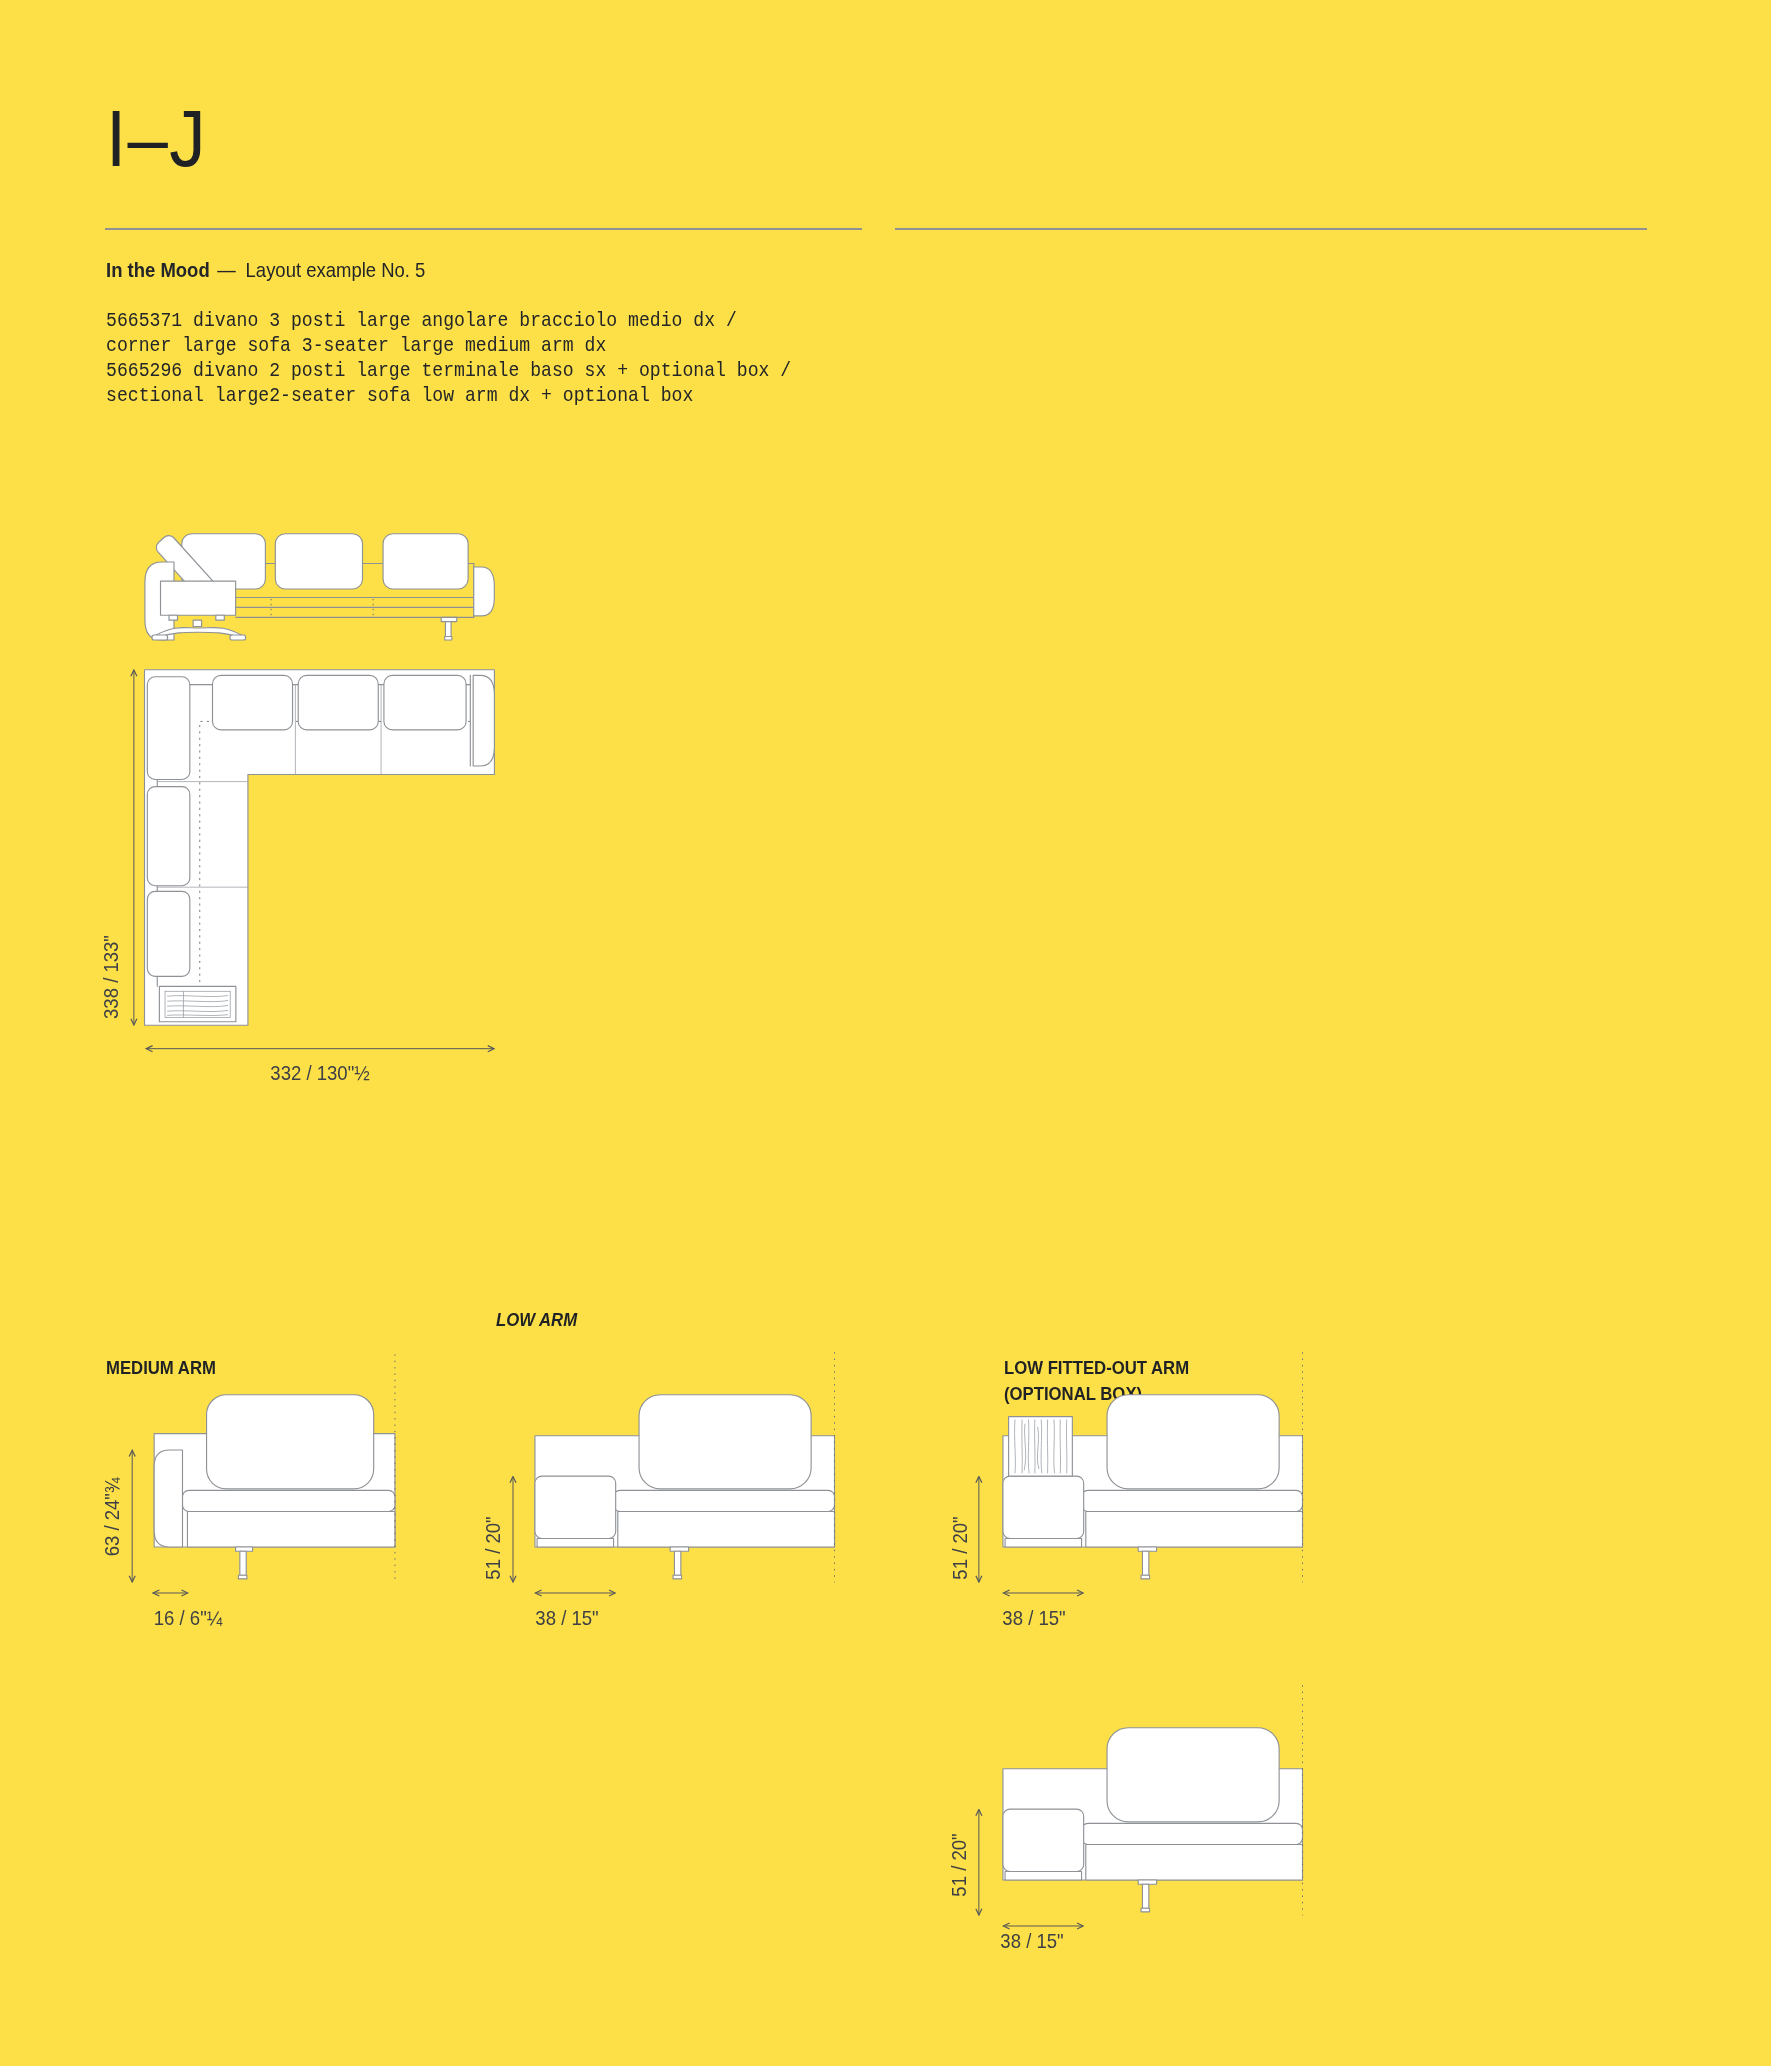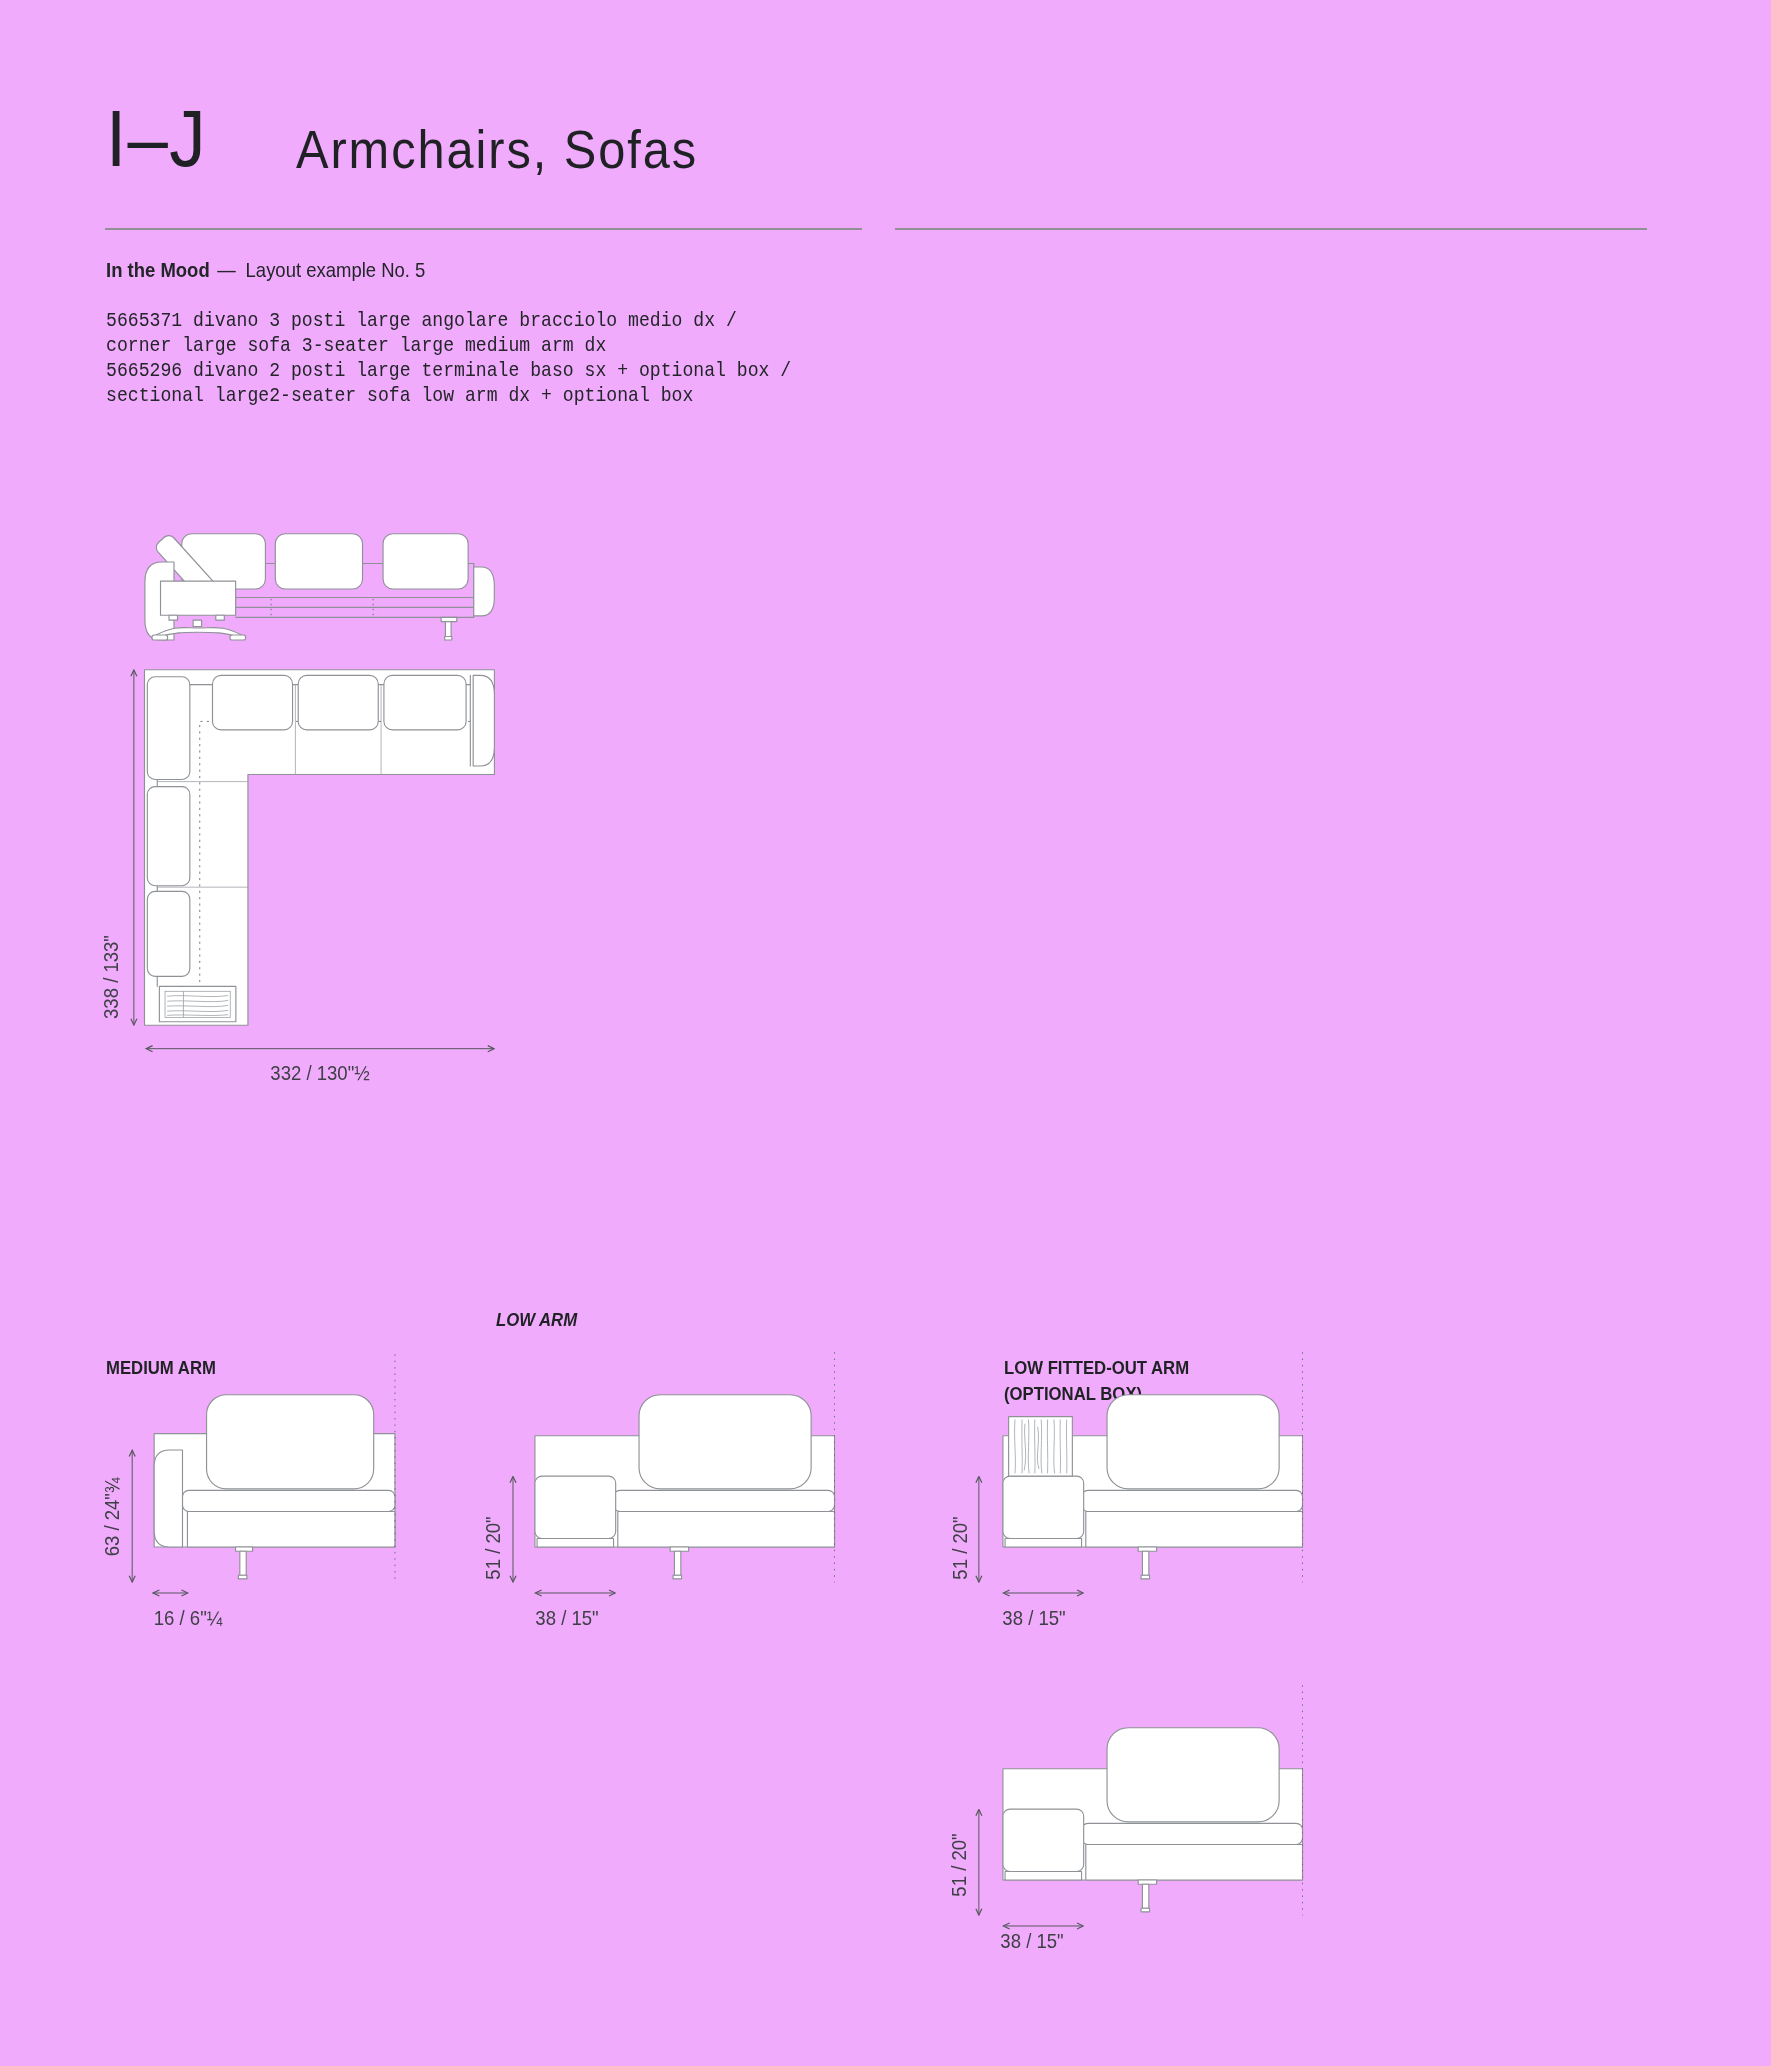--- a/index.html
+++ b/index.html
@@ -1,17 +1,17 @@
 <!DOCTYPE html>
 <html style="font-size:11.3px"><head>
 <meta charset="utf-8">
 <style>
   html,body{margin:0;padding:0;background:#ffffff;}
   #page{
-    position:relative;width:1771px;height:2066px;background:#f0abfc;overflow:hidden;
+    position:relative;width:1771px;height:2066px;background:#fde047;overflow:hidden;
     font-family:"Liberation Sans",sans-serif;color:#232529;
   }
   .abs{position:absolute;}
   .cx{display:inline-block;transform:scaleX(0.88);transform-origin:0 50%;white-space:nowrap;}
   .cx92{display:inline-block;transform:scaleX(0.92);transform-origin:0 50%;white-space:nowrap;}
   .section-index{left:106px;top:99px;font-size:79px;line-height:79px;font-weight:400;letter-spacing:1.4px;color:#1f2124;}
   .section-title{left:296px;top:121px;font-size:53px;line-height:57px;font-weight:400;letter-spacing:2.1px;color:#1f2124;}
   .rule{top:228px;height:2.1px;background:#8f9194;}
   .rule-left{left:105px;width:757px;}
   .rule-right{left:895px;width:752px;}
@@ -53,21 +53,20 @@
           <rect class="lnf" x="246" y="292" width="26" height="6"></rect>
           <rect class="lnf" x="252" y="298" width="9" height="34"></rect>
           <rect class="lnf" x="250" y="332" width="12" height="5"></rect>
         </g>
         <line class="dash" x1="478" y1="17" x2="478" y2="342"></line>
       </symbol>
     </defs>
   </svg>
 
   <div class="abs section-index"><span class="cx92">I–J</span></div>
-  <div class="abs section-title"><span class="cx92">Armchairs, Sofas</span></div>
   <div class="abs rule rule-left"></div>
   <div class="abs rule rule-right"></div>
 
   <div class="abs series-line">
     <span class="cx" style="transform-origin:0 50%;">
       <span class="series-name">In the Mood</span><span class="series-sep">—</span><span>Layout example No. 5</span>
     </span>
   </div>
 
   <div class="abs product-block">

